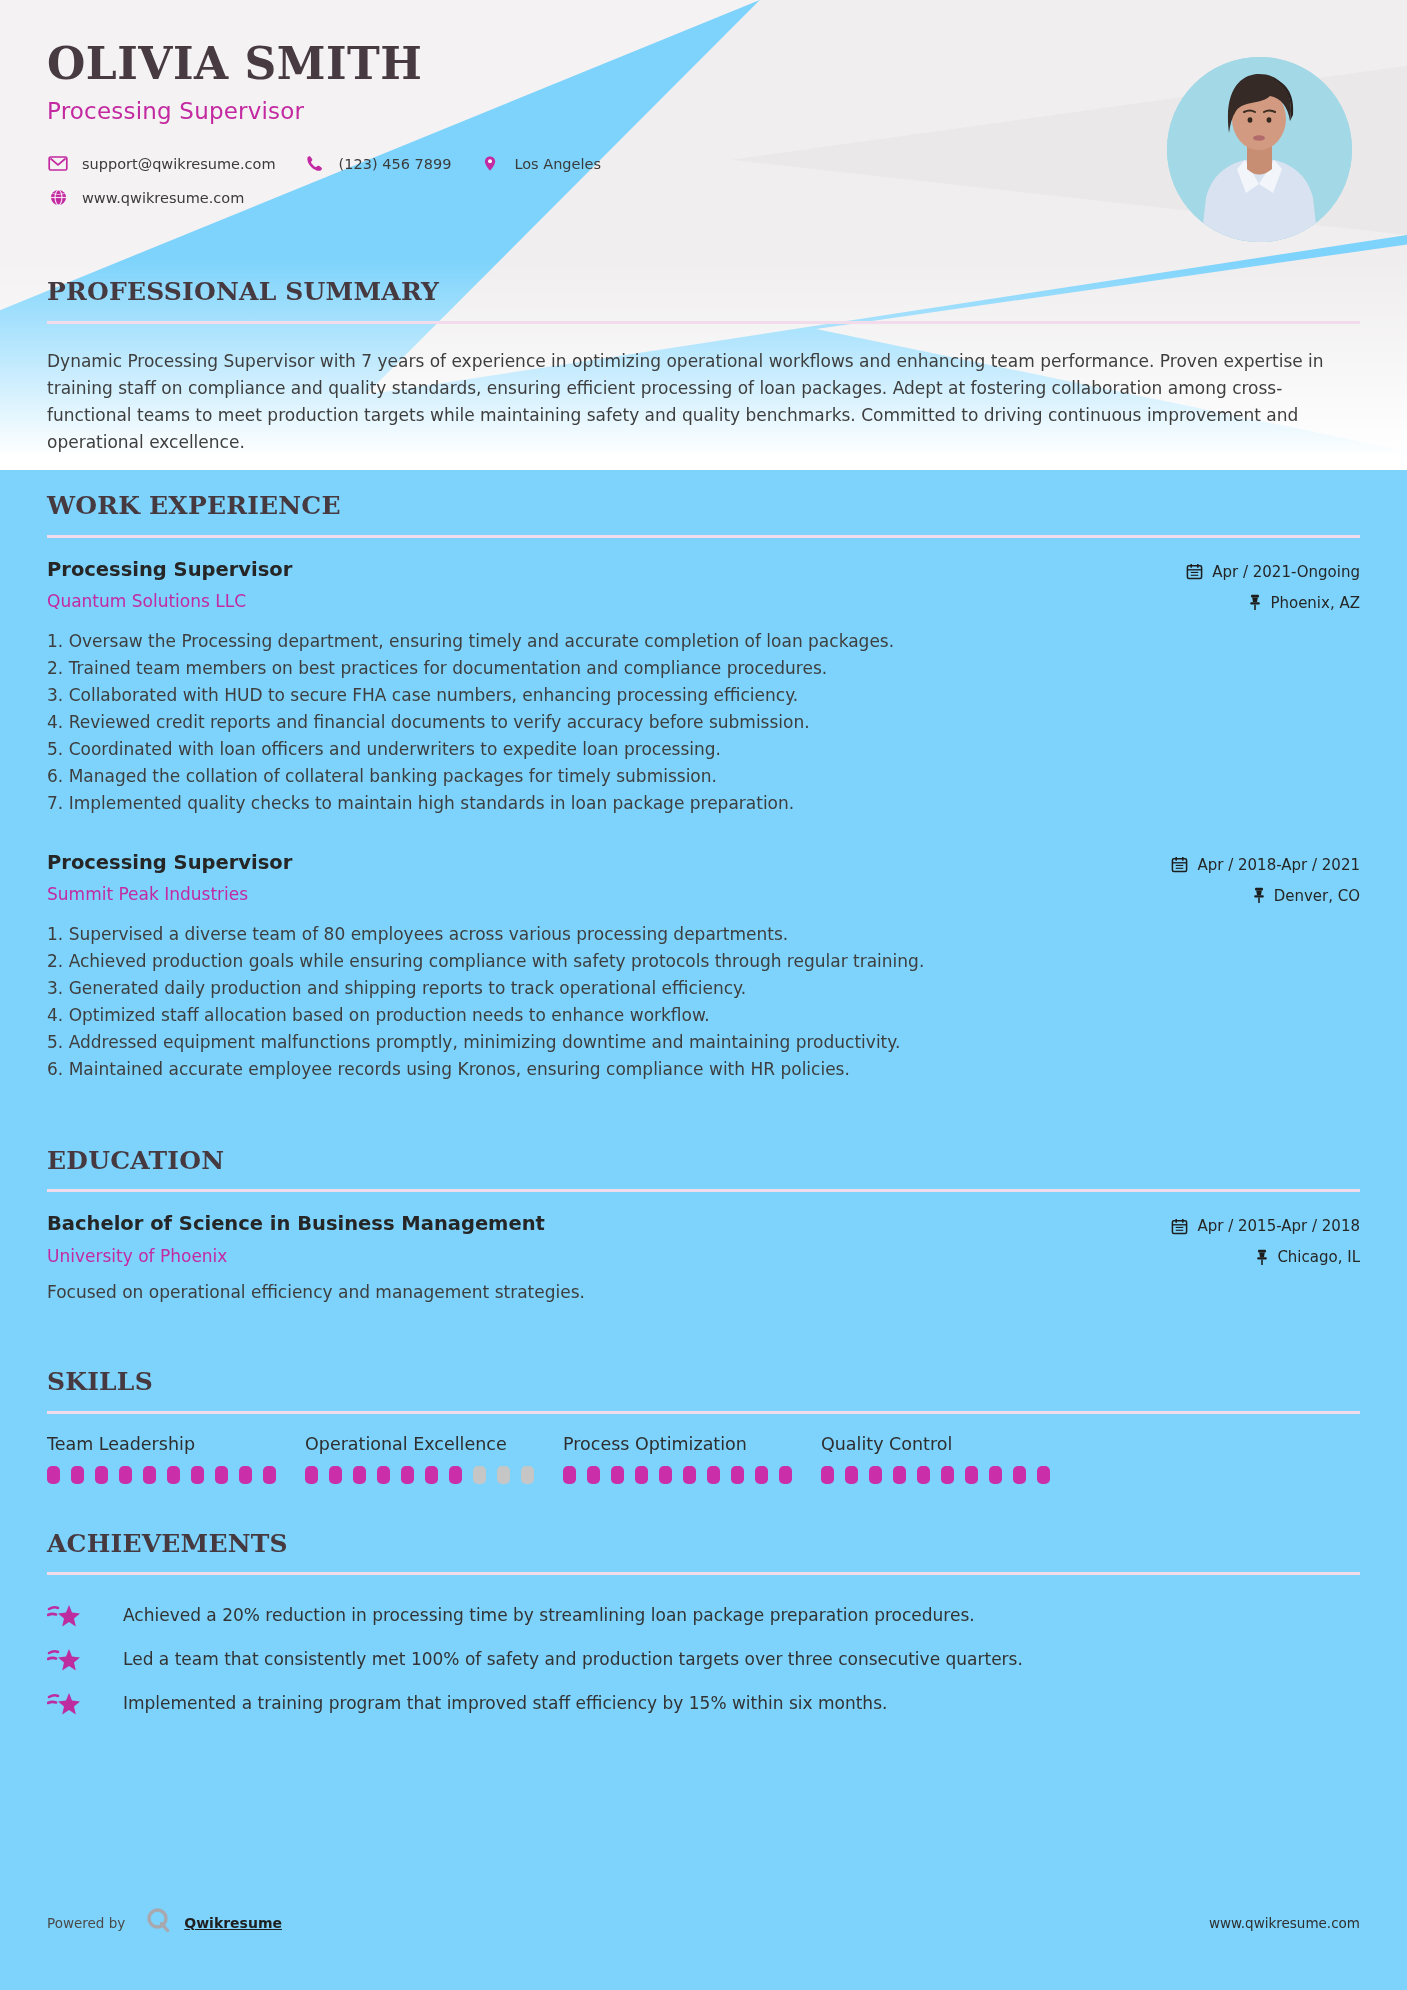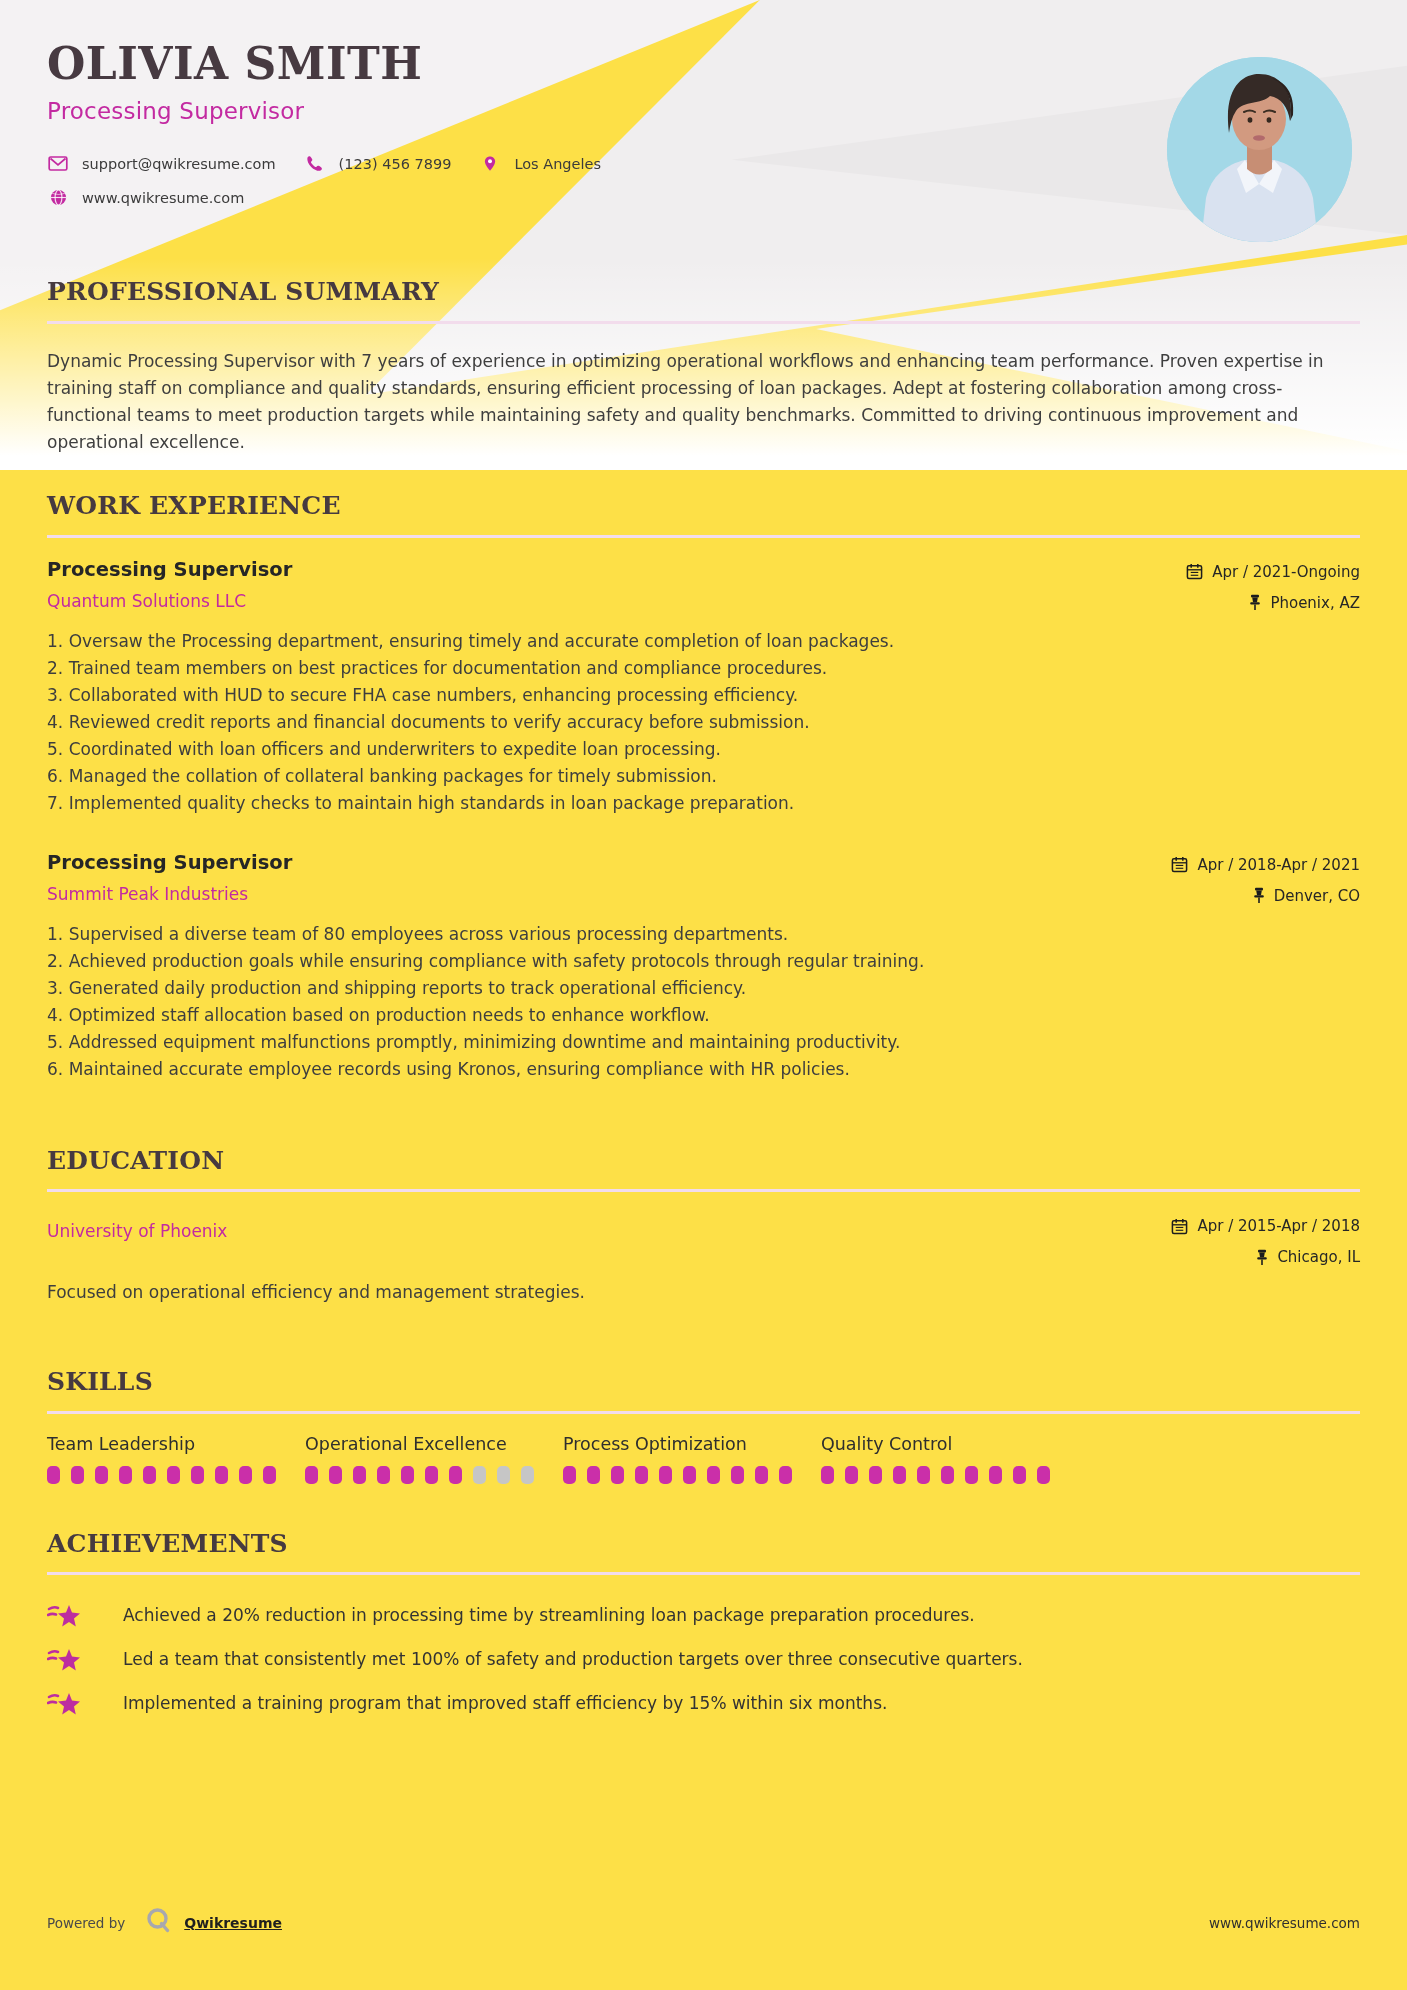--- a/index.html
+++ b/index.html
@@ -1,19 +1,19 @@
 <!DOCTYPE html>
 <html><head>
 <meta charset="utf-8">
 <style>
   html,body{margin:0;padding:0;background:#ffffff;}
   .page{
     position:relative;
     width:1407px;height:1990px;
-    background:#fde047;
+    background:#7dd3fc;
     overflow:hidden;
     font-family:"DejaVu Sans", sans-serif;
     color:#3e3e3e;
   }
   
   .bg-art{position:absolute;top:0;left:0;width:100%;height:470px;overflow:hidden;}
   .bg-art div{position:absolute;inset:0;}
   .tri1{clip-path:polygon(0 0, 54% 0, 0 66%);background:#f4f2f3;}
   .tri2{clip-path:polygon(54% 0, 100% 0, 100% 50%, 26% 84%);background:#f0eeef;}
   .tri3{clip-path:polygon(100% 14%, 100% 50%, 52% 34%);background:#eae8e9;}
@@ -270,20 +270,21 @@
       </article>
     </section>
 
     <section class="section mt-edu">
       <h2 class="sec-heading">EDUCATION</h2>
       <div class="divider"></div>
 
       <article class="mt-job1">
         <div class="entry-head">
           <div>
+            <h3 class="entry-title">Bachelor of Science in Business Management</h3>
             <div class="entry-company">University of Phoenix</div>
           </div>
           <div class="entry-meta">
             <span class="meta-line">
               <span class="ico">
                 <svg width="17" height="17" viewBox="0 0 18 18">
                     <rect x="1.5" y="3" width="15" height="13.5" rx="1.6" fill="none" stroke="#1d1d1d" stroke-width="1.6"></rect>
                     <line x1="5.5" y1="1" x2="5.5" y2="5" stroke="#1d1d1d" stroke-width="1.6"></line>
                     <line x1="12.5" y1="1" x2="12.5" y2="5" stroke="#1d1d1d" stroke-width="1.6"></line>
                     <line x1="2" y1="7.2" x2="16" y2="7.2" stroke="#1d1d1d" stroke-width="1.4"></line>

